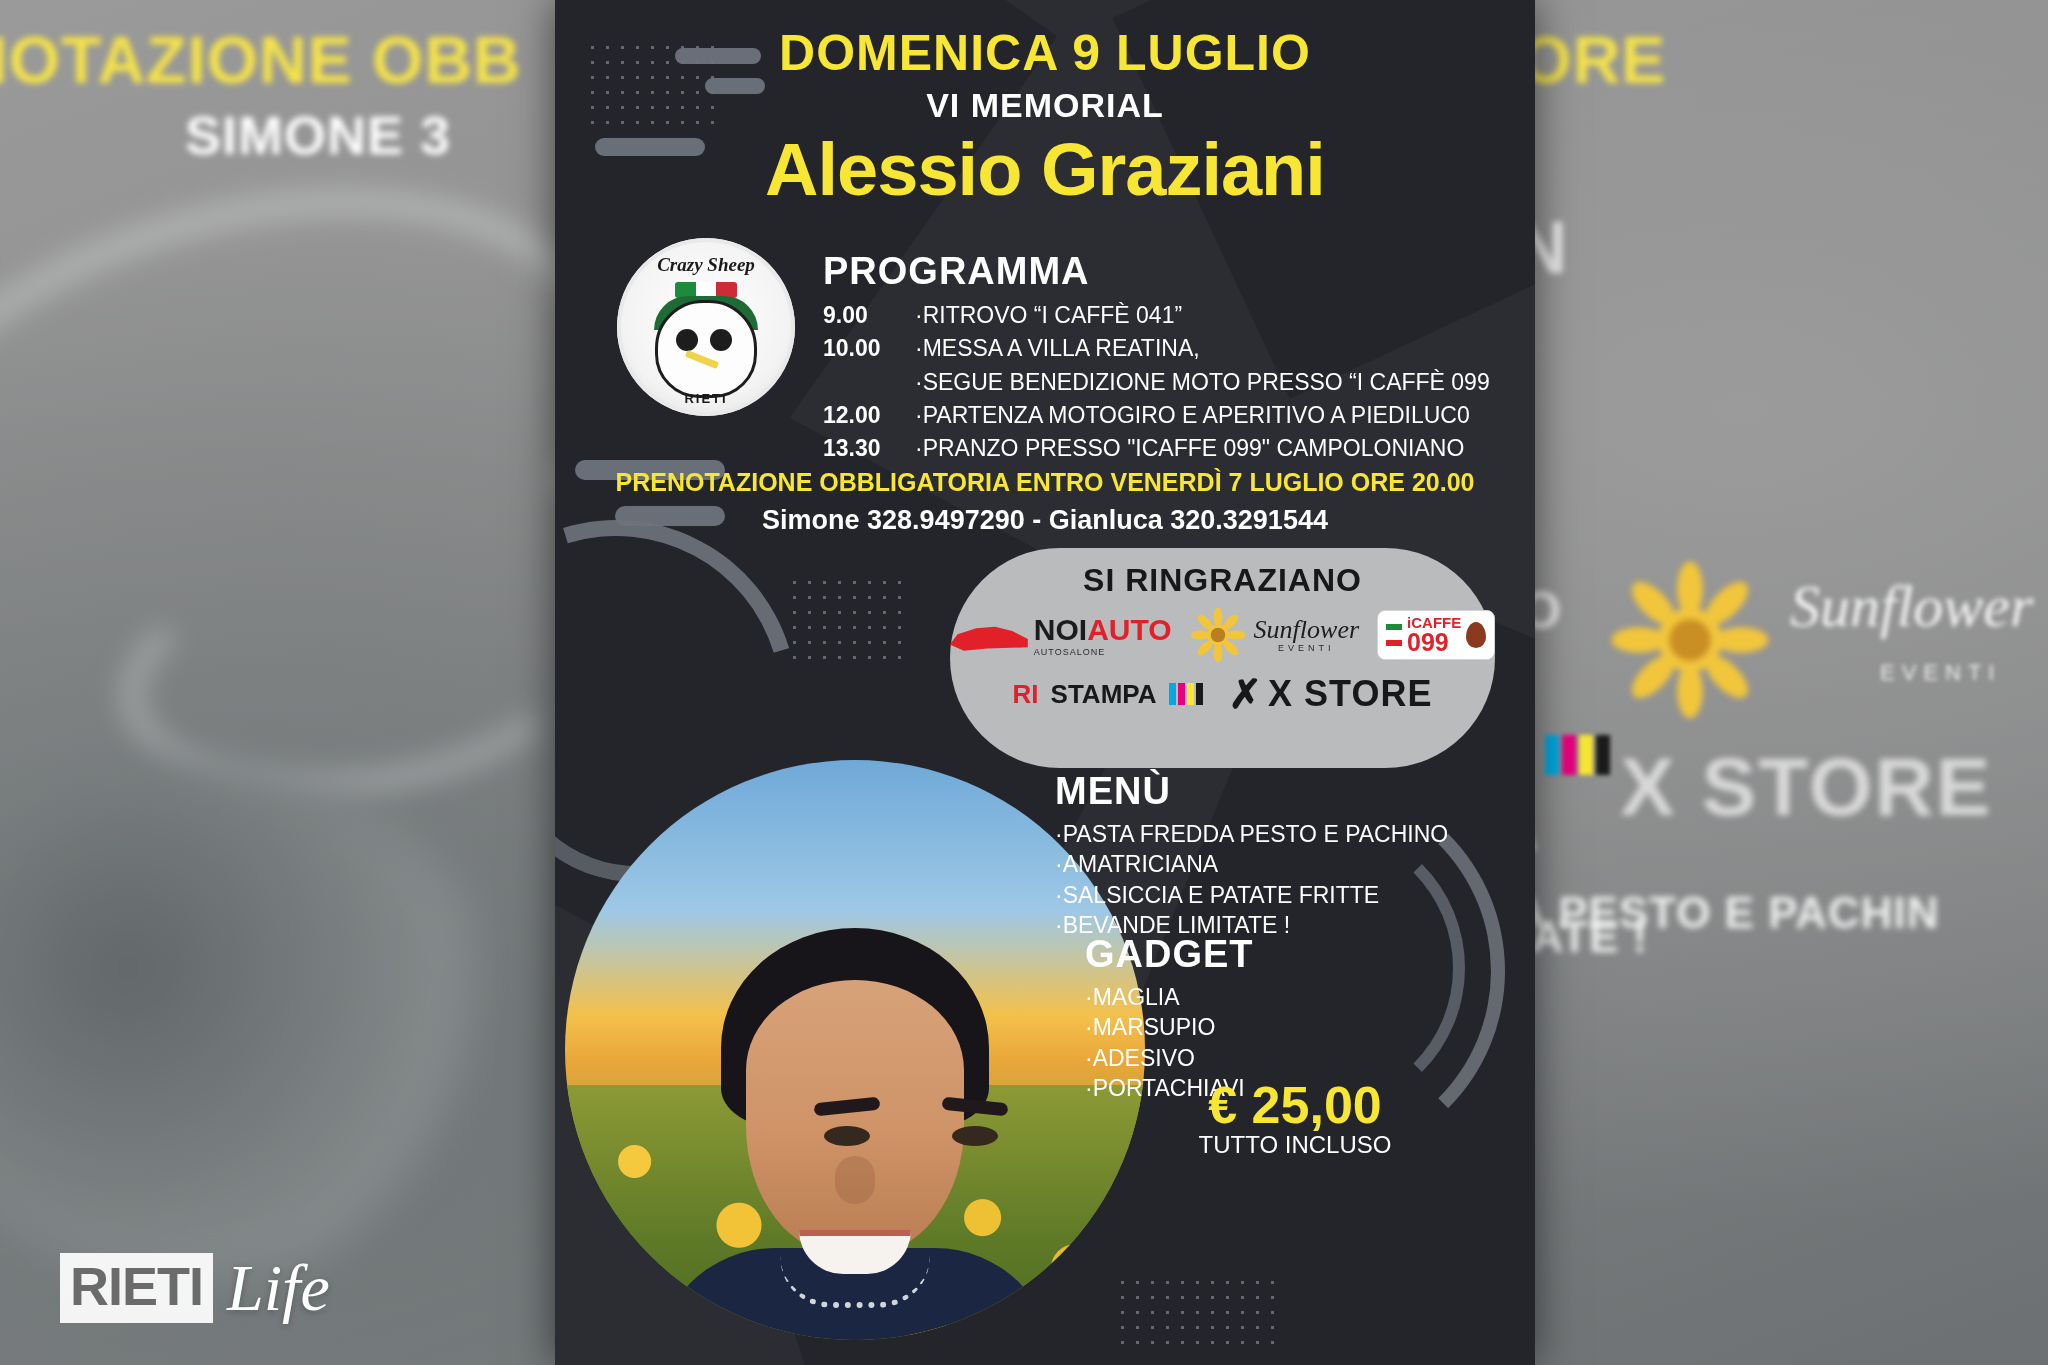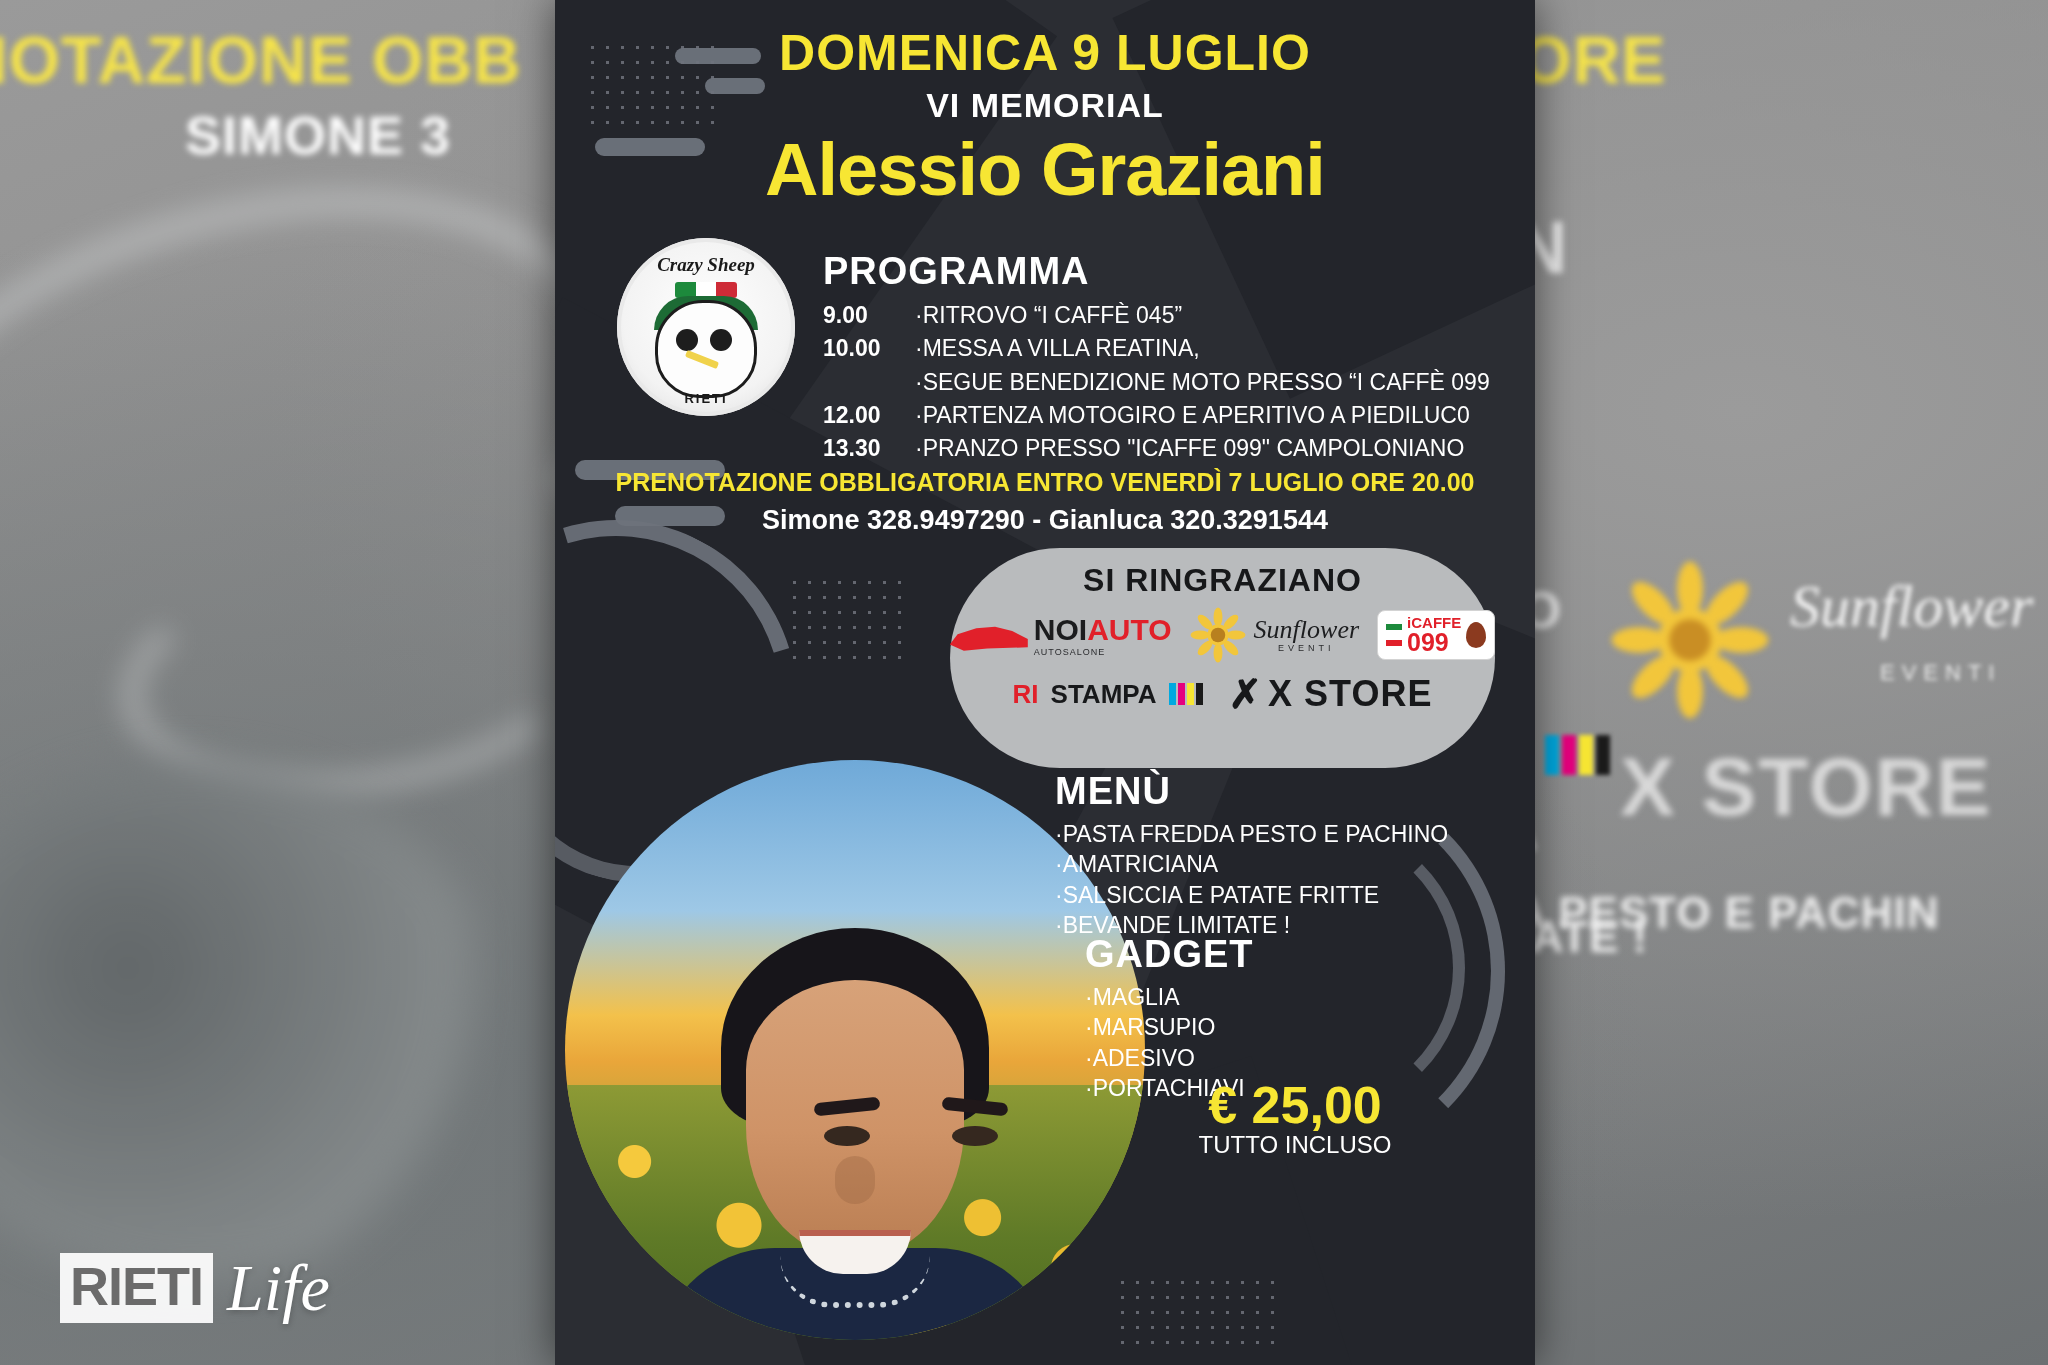--- a/index.html
+++ b/index.html
@@ -482,21 +482,21 @@
         <span class="eye r"></span>
       </div>
       <div class="cig"></div>
       <div class="arc-bottom">RIETI</div>
     </div>
 
     <div id="programma">
       <h3>PROGRAMMA</h3>
       <div class="row">
         <div class="t">9.00</div>
-        <div class="d">·RITROVO “I CAFFÈ 045”</div>
+        <div class="d">·RITROVO “I CAFFÈ 041”</div>
       </div>
       <div class="row">
         <div class="t">10.00</div>
         <div class="d">·MESSA A VILLA REATINA,</div>
       </div>
       <div class="cont">·SEGUE BENEDIZIONE MOTO PRESSO “I CAFFÈ 099</div>
       <div class="row">
         <div class="t">12.00</div>
         <div class="d">·PARTENZA MOTOGIRO E APERITIVO A PIEDILUC0</div>
       </div>

